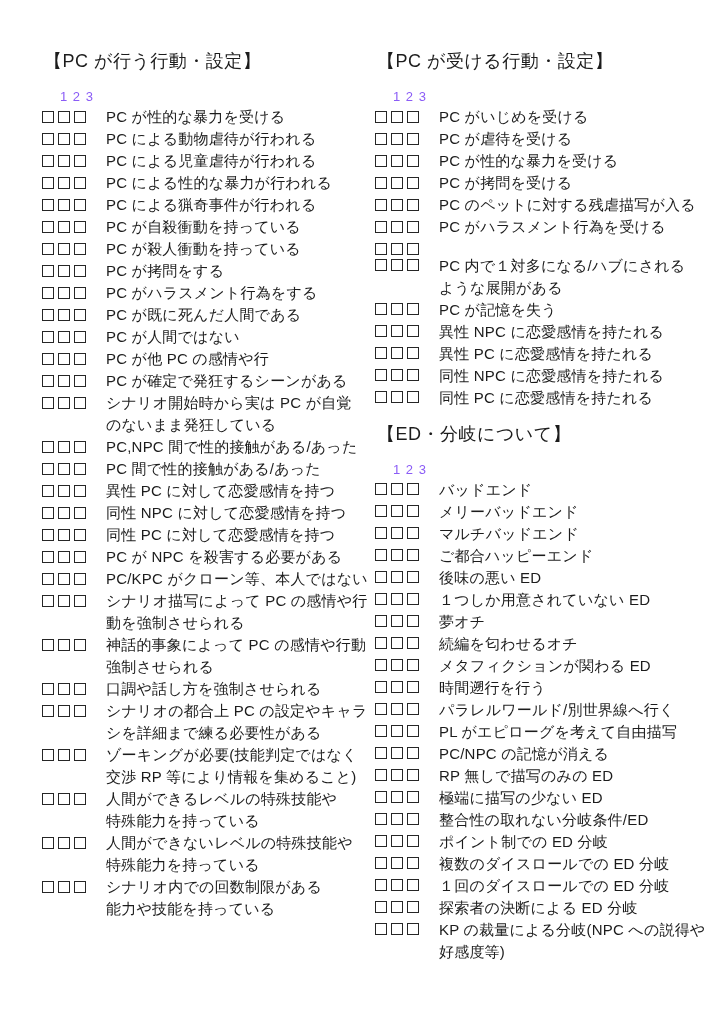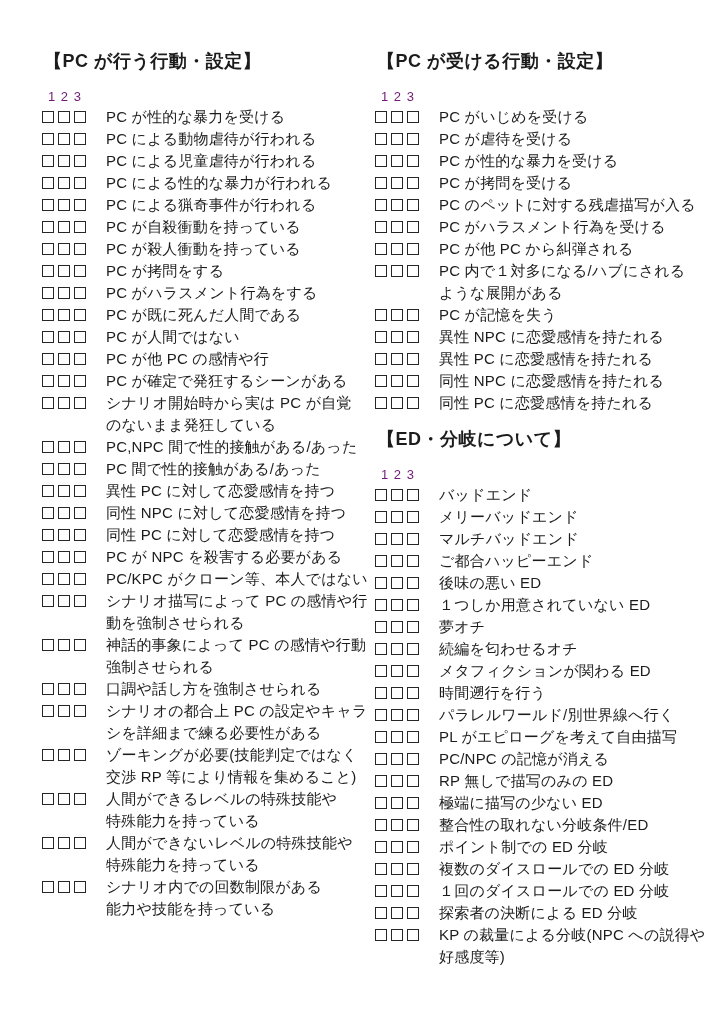--- a/index.html
+++ b/index.html
@@ -28,30 +28,30 @@
   }
   .col-left  { left: 42px;  width: 330px; }
   .col-right { left: 375px; width: 342px; }
 
   .section + .section { margin-top: 12px; }
 
   .section-title {
     margin: 0 0 14px 2px;
     font-size: 18px;
     line-height: 26px;
-    font-weight: bold;
+    font-weight: normal;
     letter-spacing: 0.5px;
     white-space: nowrap;
   }
   .scale-header {
-    margin: 0 0 0 6px;
+    margin: 0 0 0 18px;
     font-size: 13px;
     line-height: 18px;
     letter-spacing: 1px;
-    color: #701a75;
+    color: #8b5cf6;
   }
   .row {
     display: flex;
     align-items: flex-start;
   }
   .boxes {
     flex: 0 0 47px;
     display: flex;
     gap: 4px;
     margin-top: 4.5px;
@@ -411,21 +411,20 @@
     </span>
     <span class="item-text">PC がハラスメント行為を受ける</span>
   </div>
 
   <div class="row">
     <span class="boxes">
       <span class="box"></span>
       <span class="box"></span>
       <span class="box"></span>
     </span>
-    <span class="item-text">PC が他 PC から糾弾される</span>
   </div>
 
   <div class="row">
     <span class="boxes">
       <span class="box"></span>
       <span class="box"></span>
       <span class="box"></span>
     </span>
     <span class="item-text">PC 内で１対多になる/ハブにされる
 ような展開がある</span>

